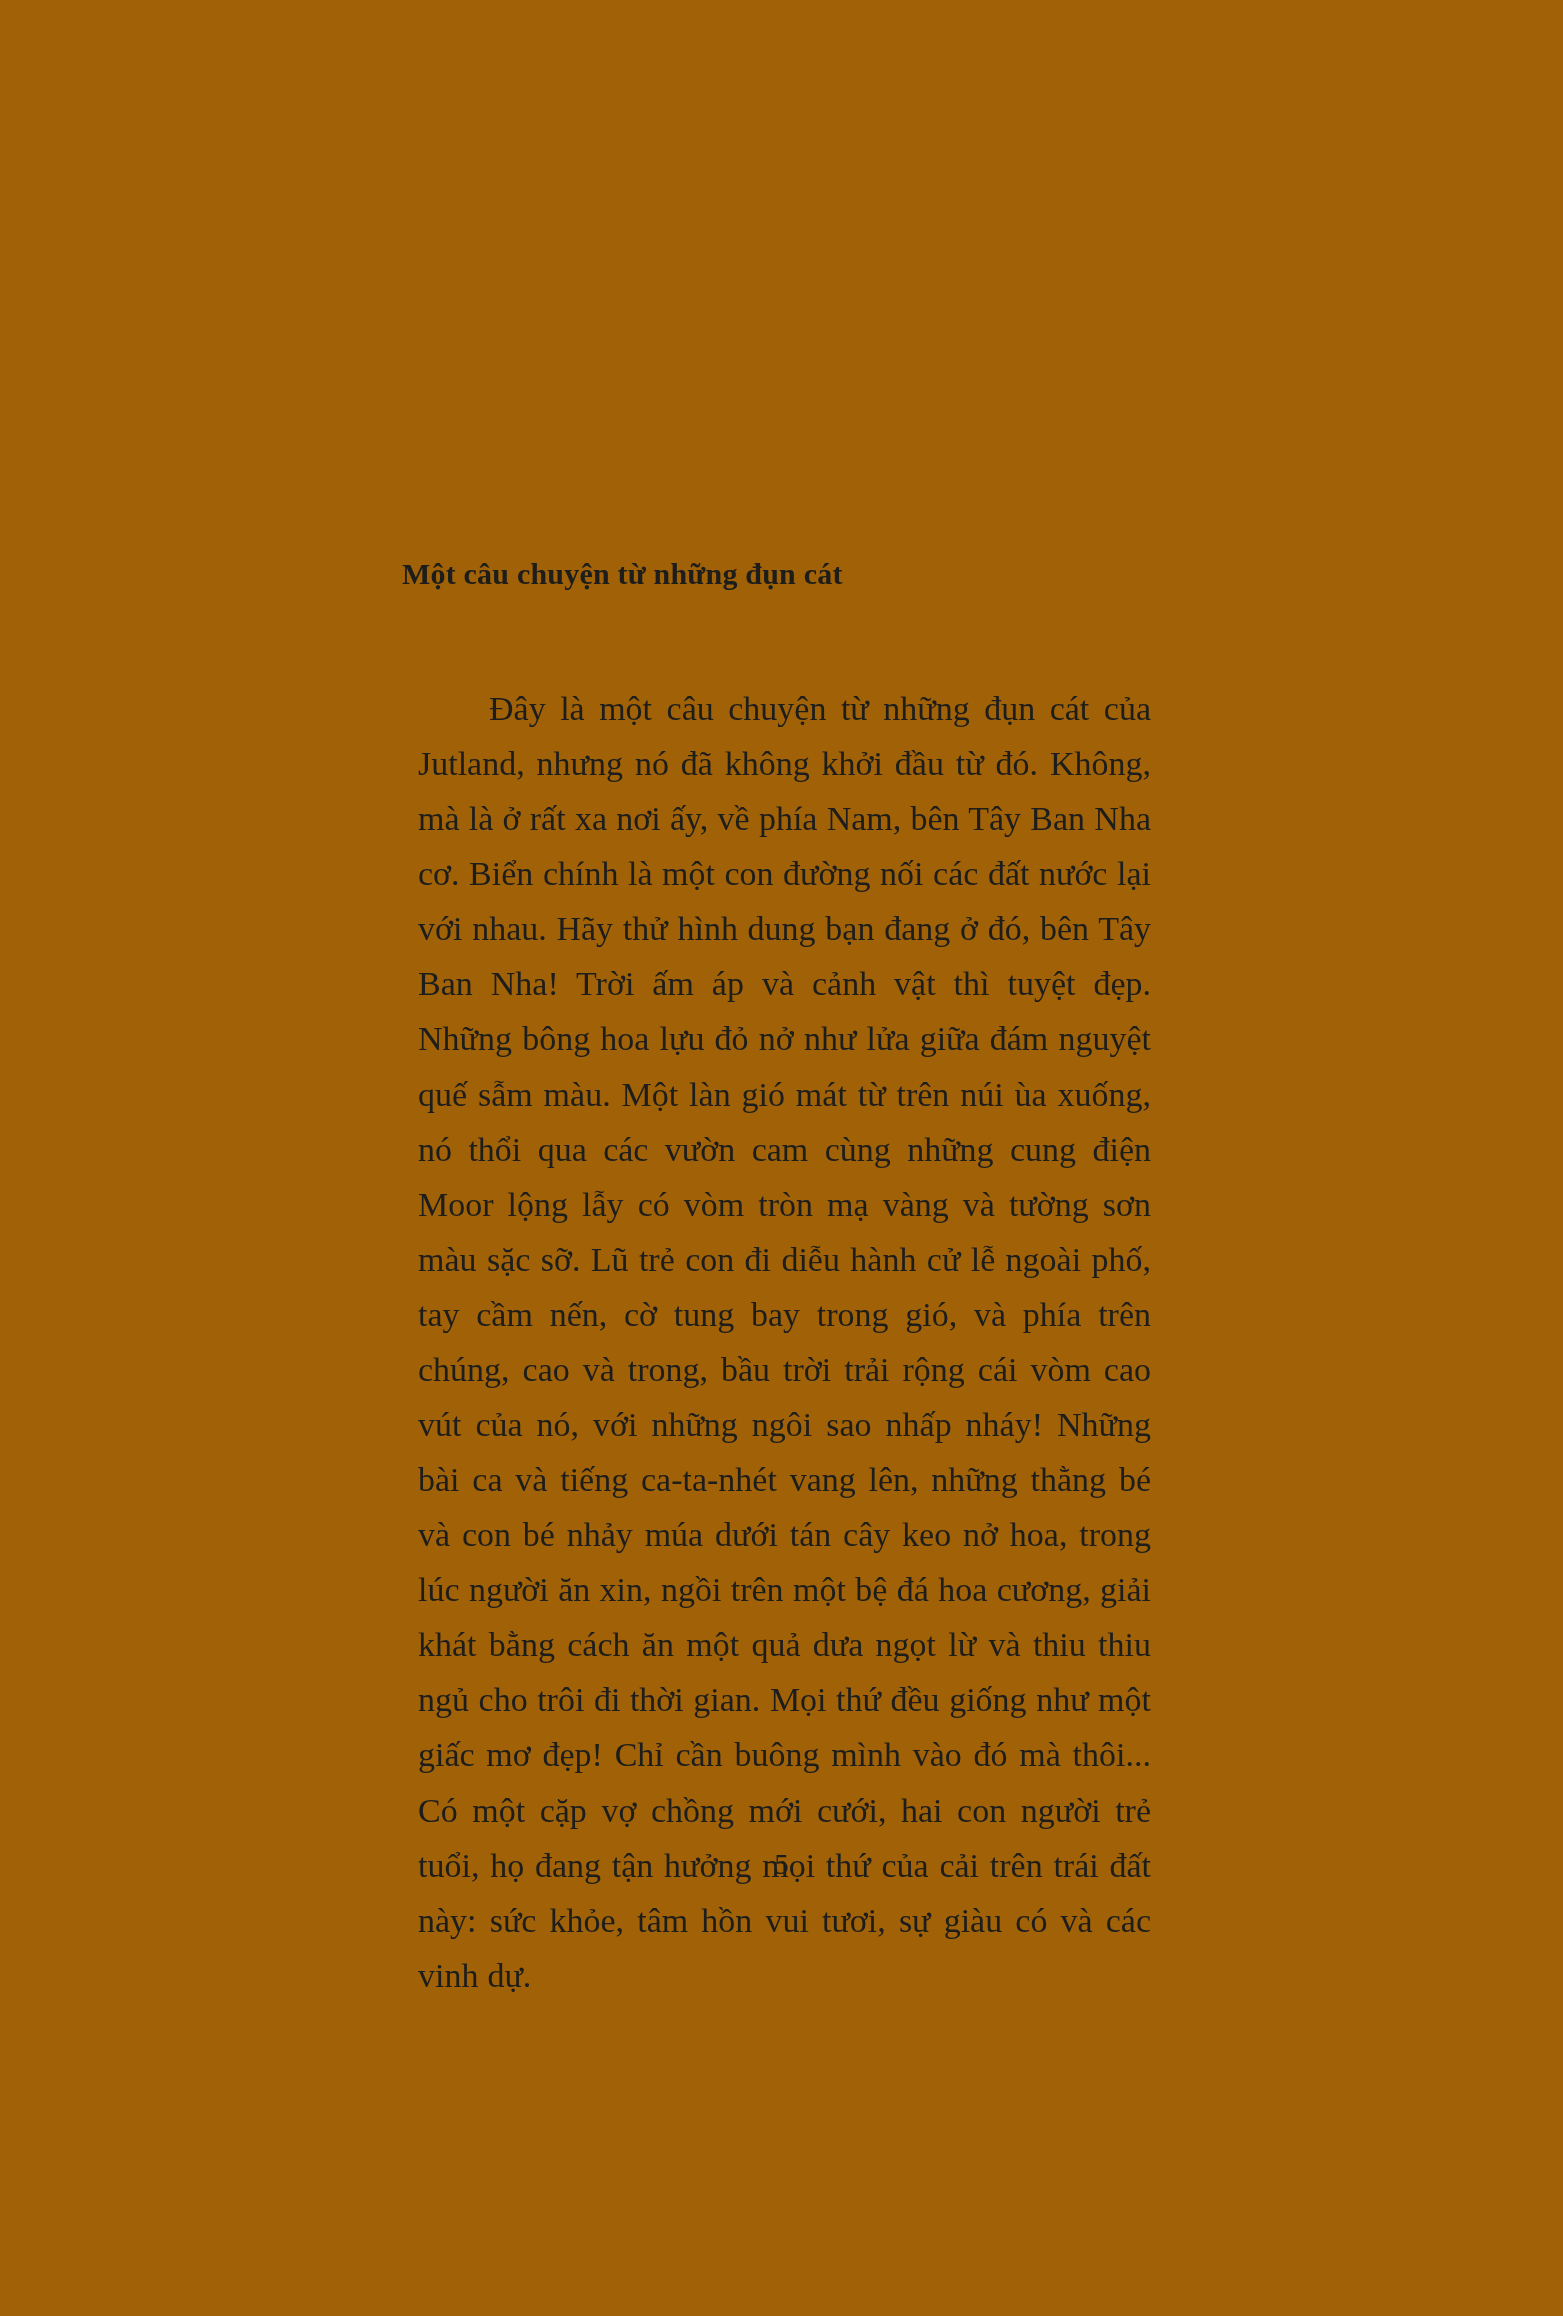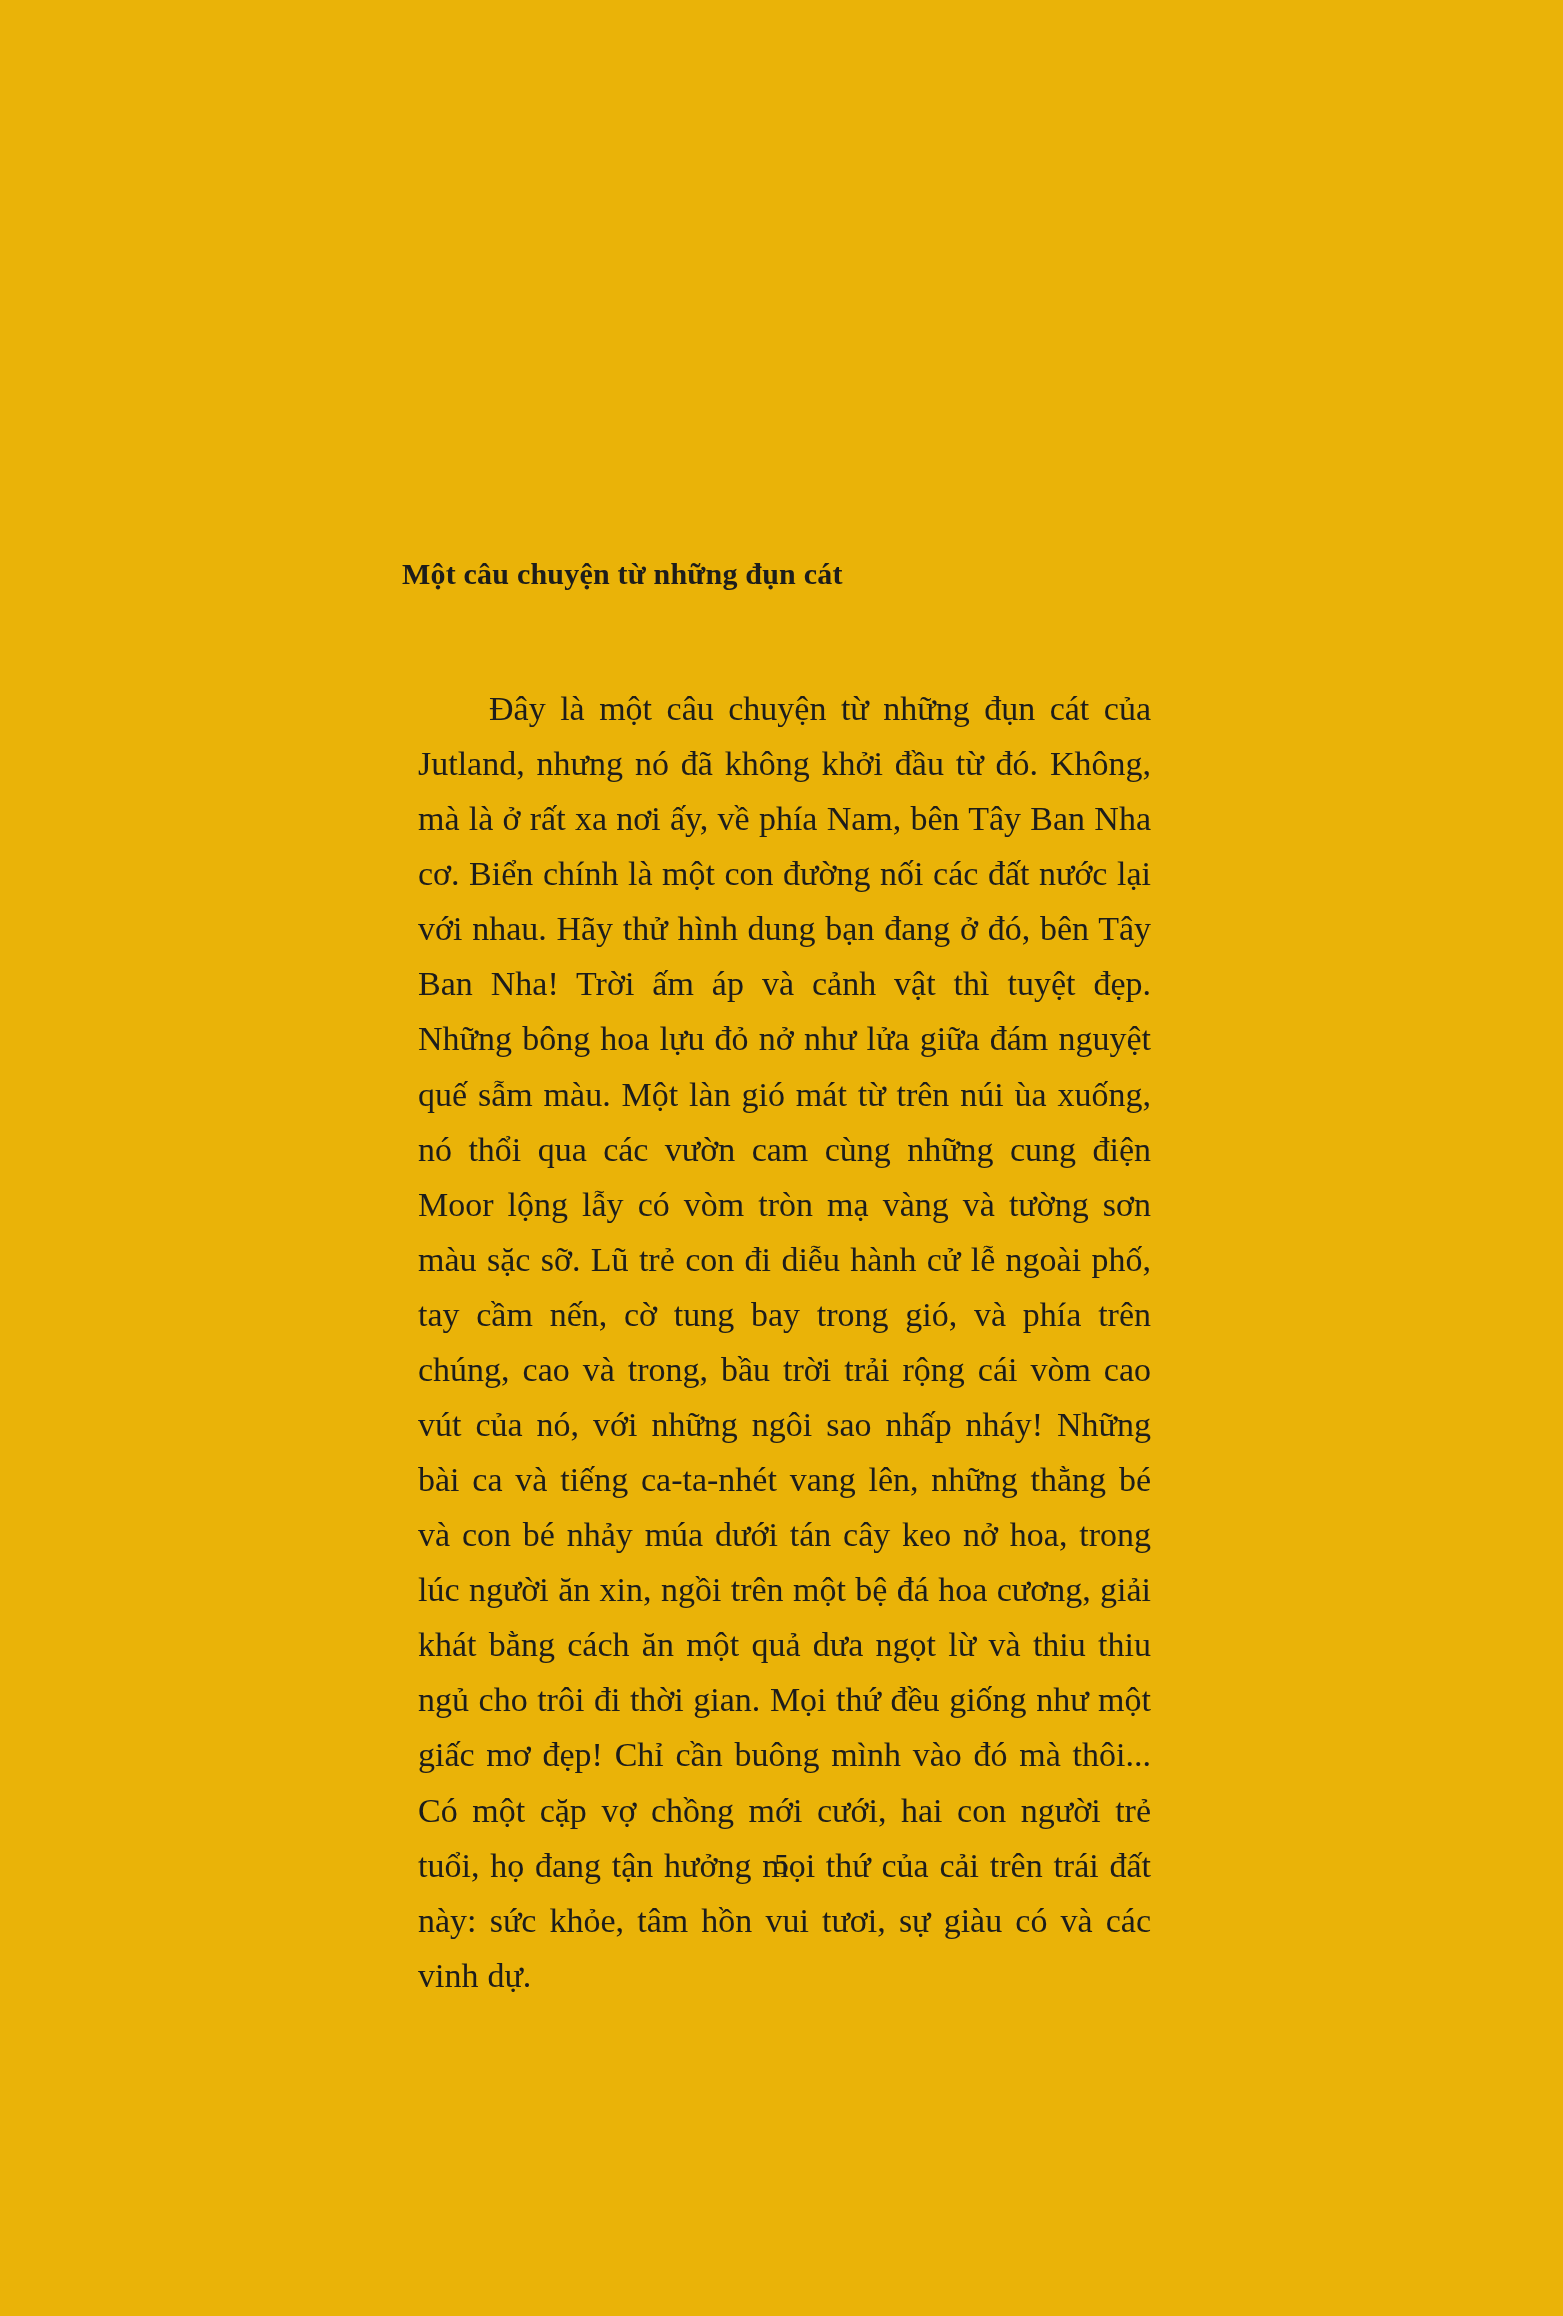--- a/index.html
+++ b/index.html
@@ -14,21 +14,21 @@
     color: #1d1d1b;
     position: relative;
     overflow: hidden;
   }
   .page {
     position: absolute;
     left: 0;
     top: 0;
     width: 1563px;
     height: 2316px;
-    background: #eab308;
+    background: #a16207;
   }
   .content {
     position: absolute;
     left: 402px;
     top: 554px;
     width: 765px;
   }
   .section-title {
     font-size: 30px;
     font-weight: bold;

